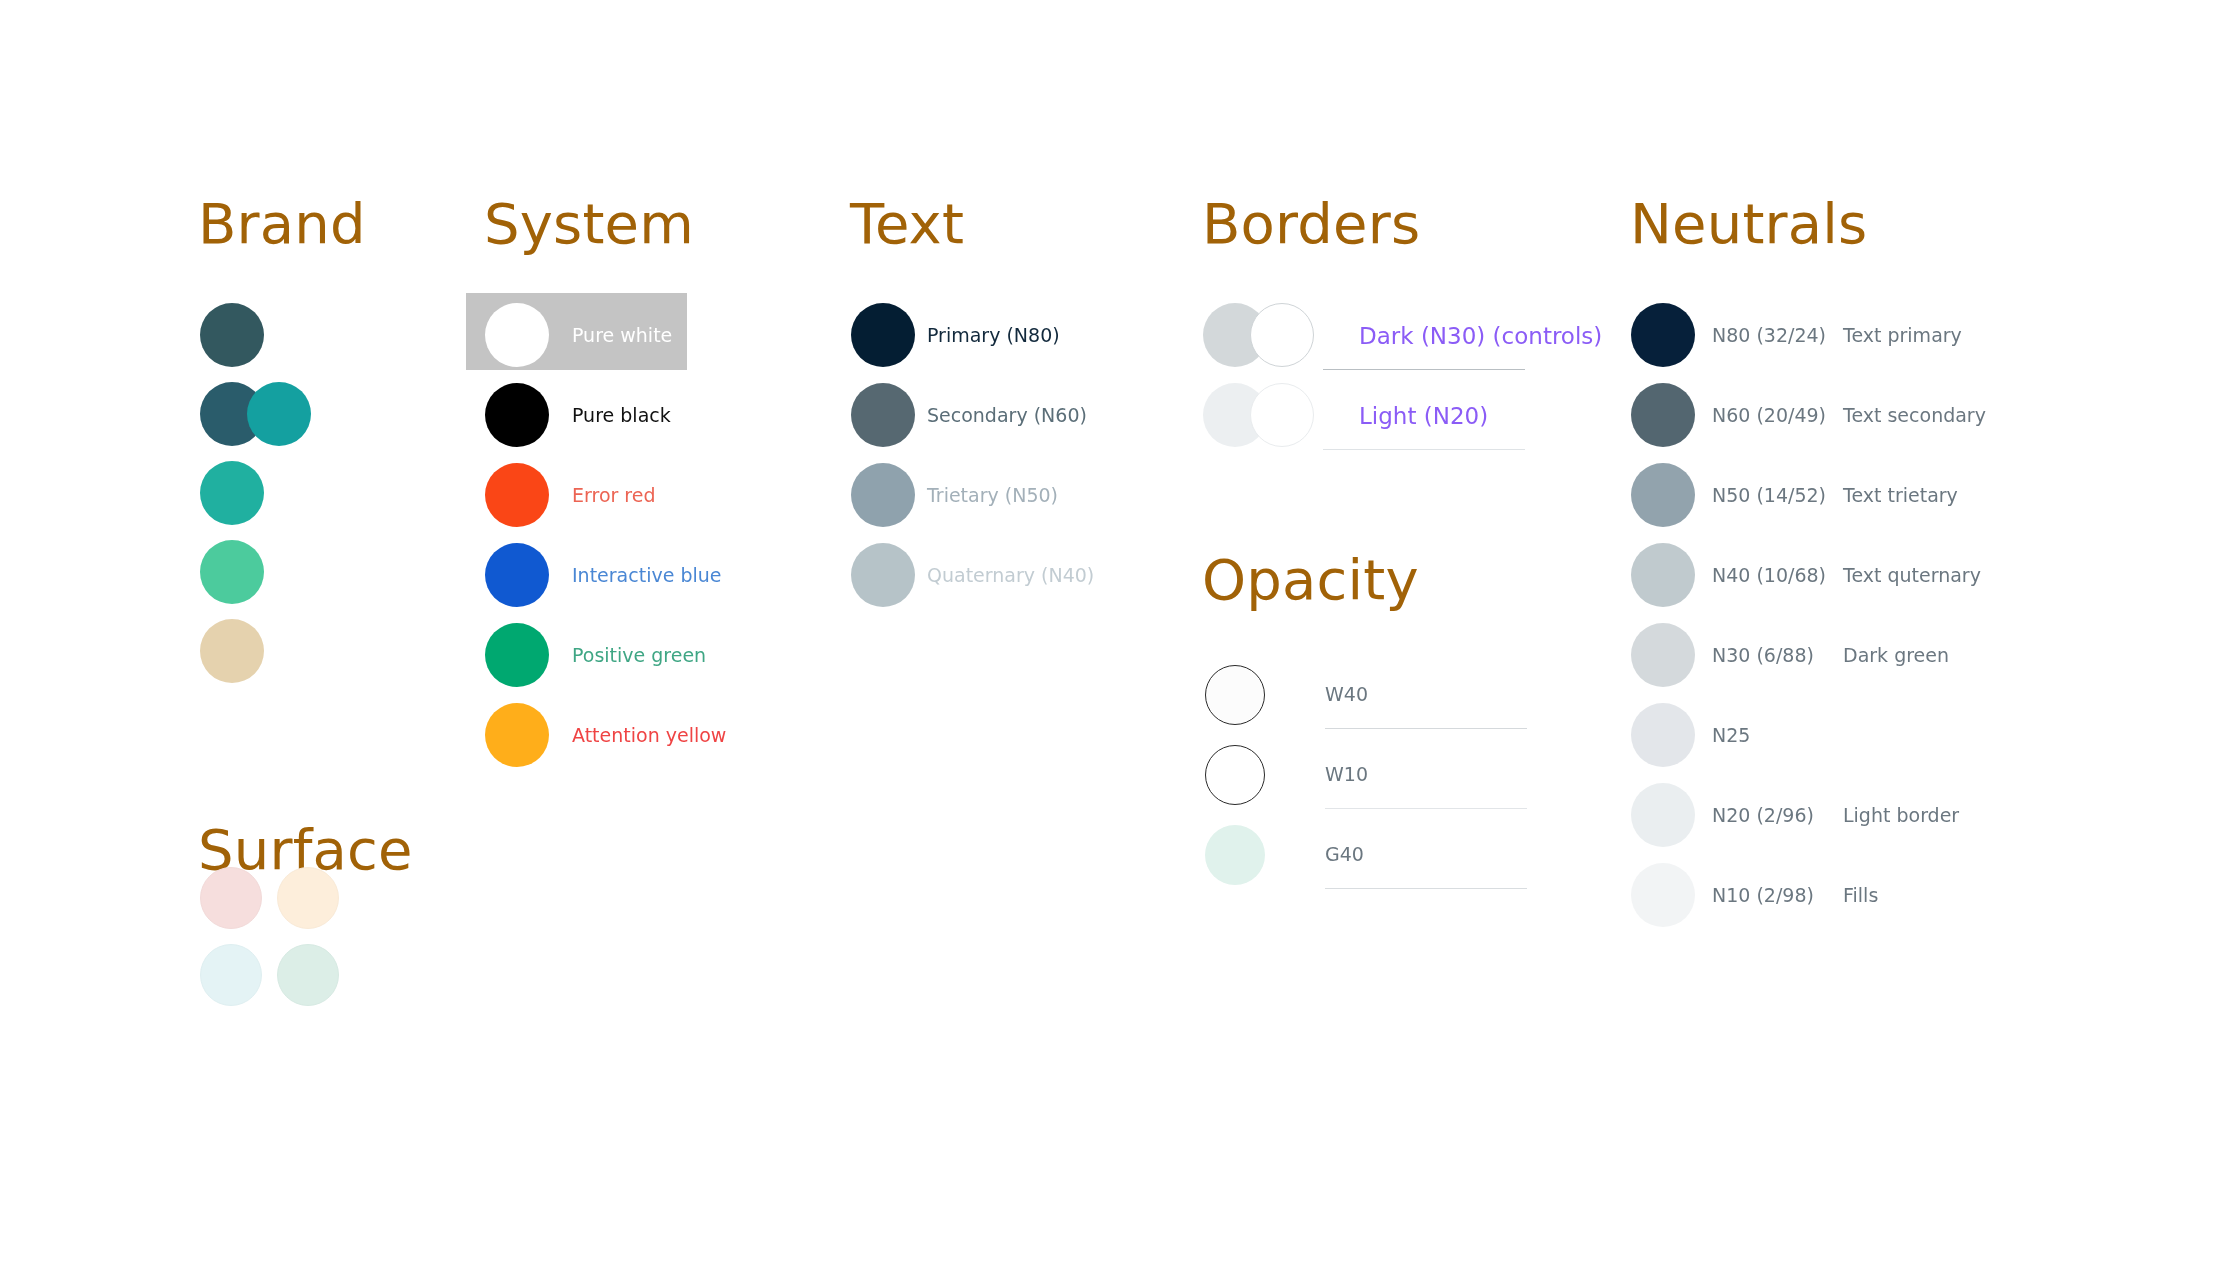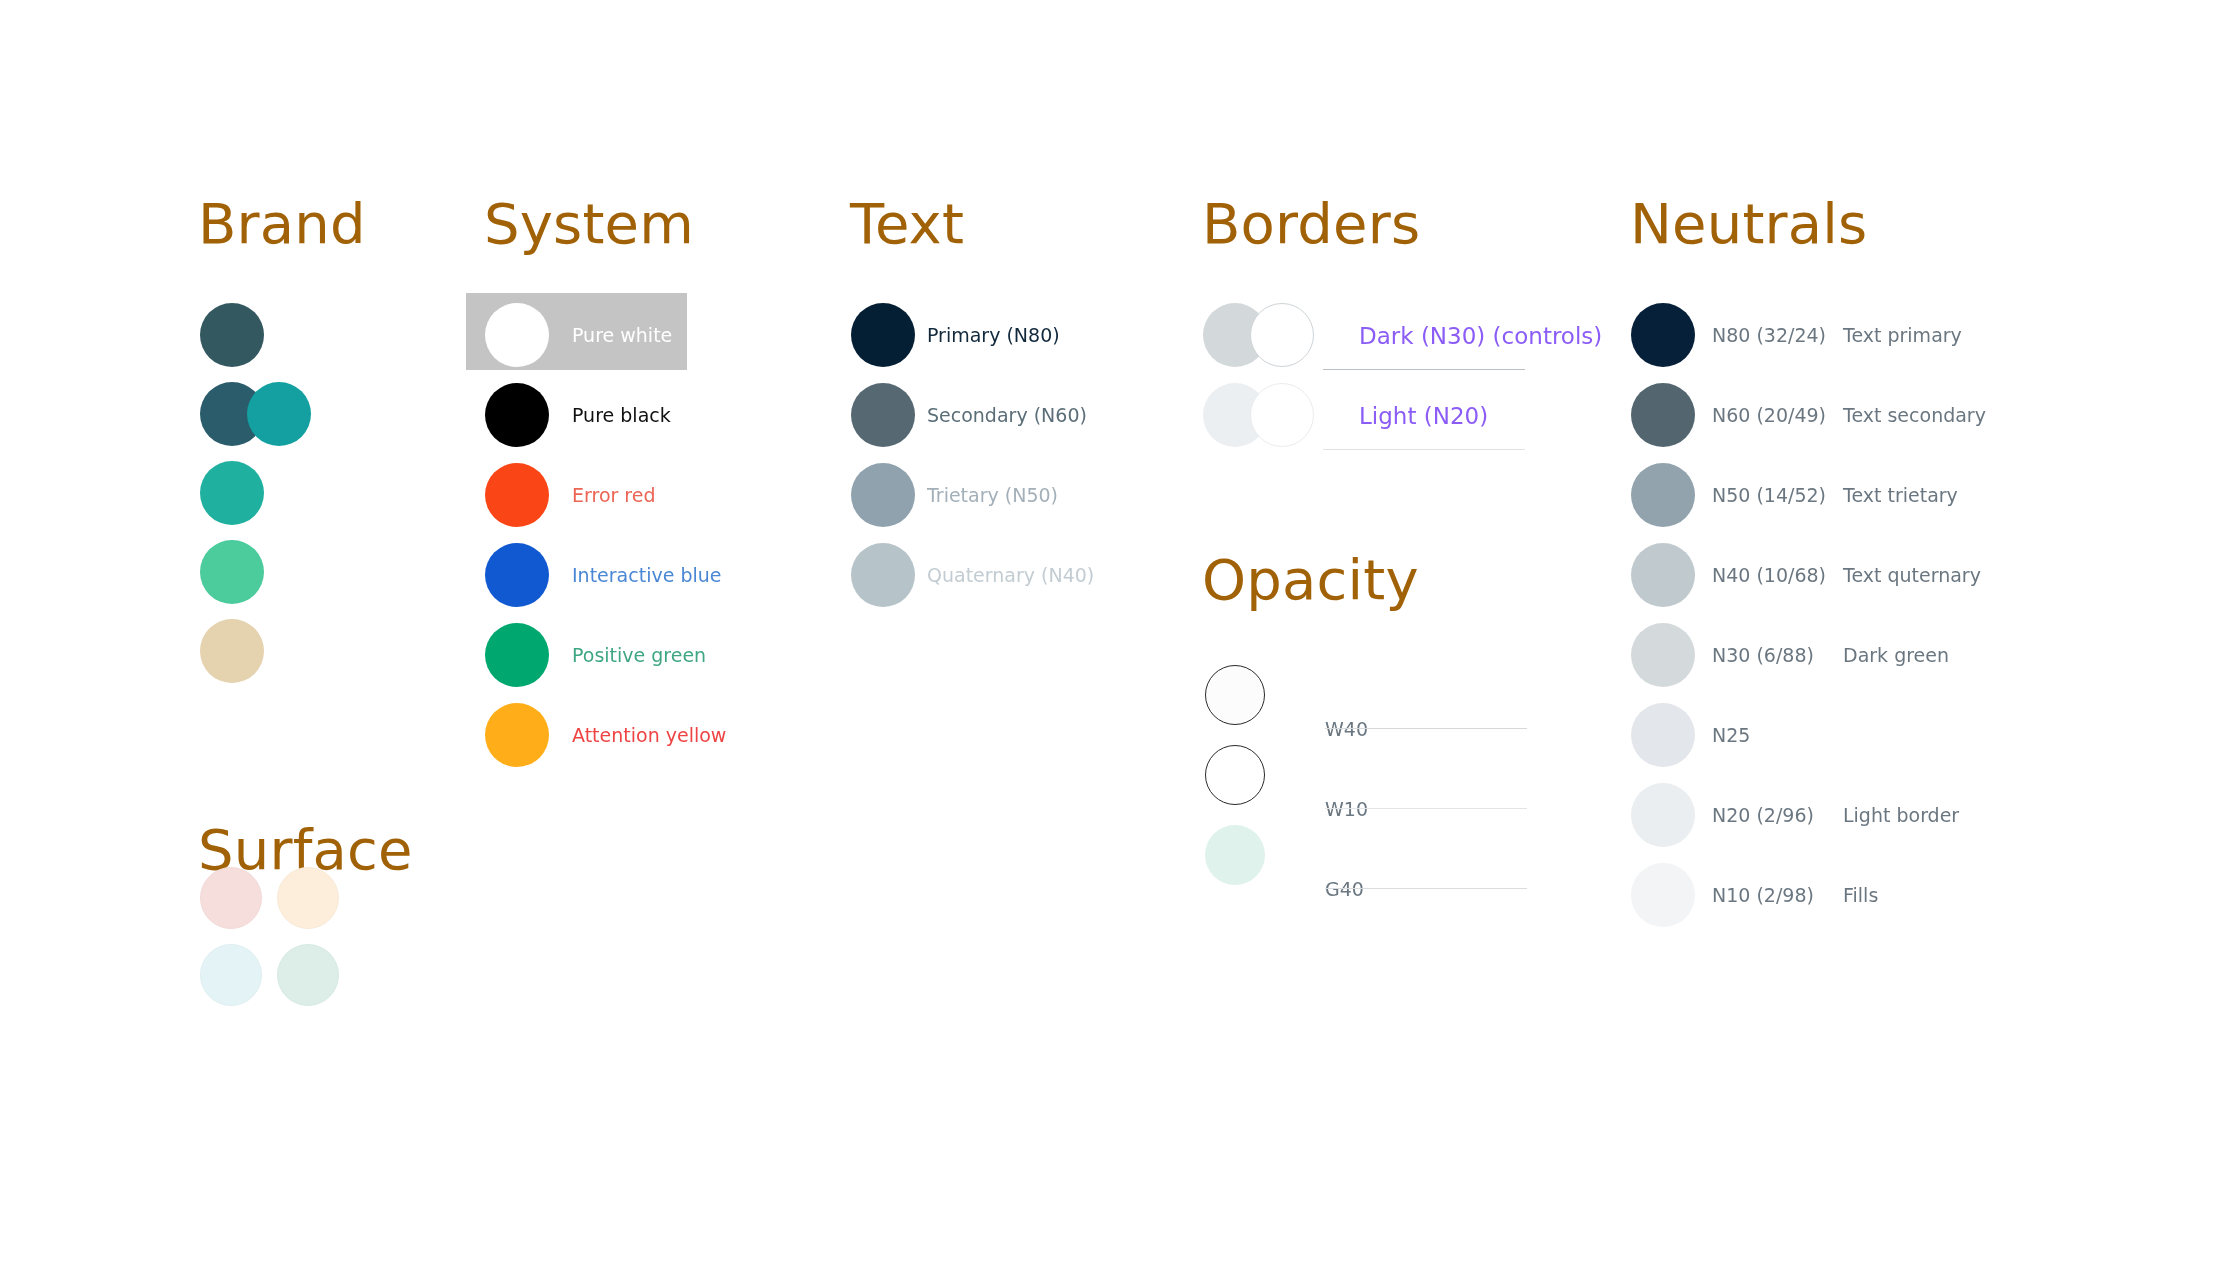--- a/index.html
+++ b/index.html
@@ -139,21 +139,20 @@
   }
   .op-row .op-label {
     position: absolute;
     left: 120px;
     top: 20px;
     font-family: "DejaVu Sans", sans-serif;
     font-size: 19px;
     color: #6b7780;
     white-space: nowrap;
     line-height: 1;
-    margin-top: 35px;
   }
   .op-row .divider {
     position: absolute;
     left: 120px;
     top: 63px;
     width: 202px;
     height: 1px;
     background: #d5d9dc;
   }
 

